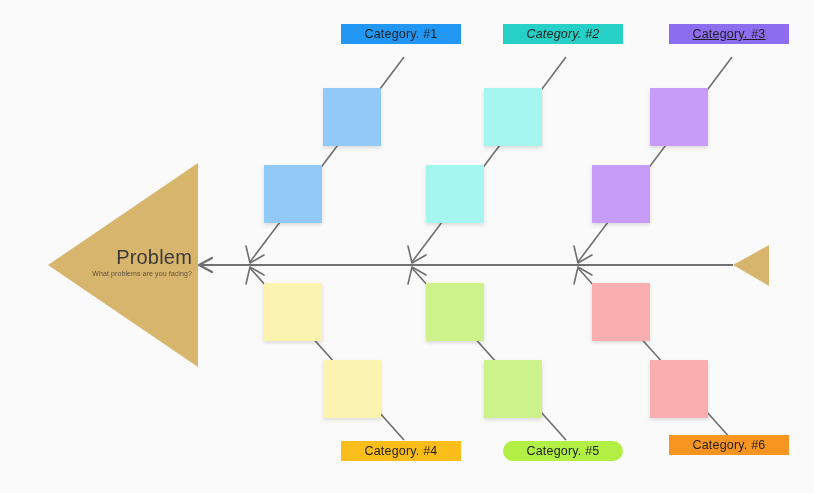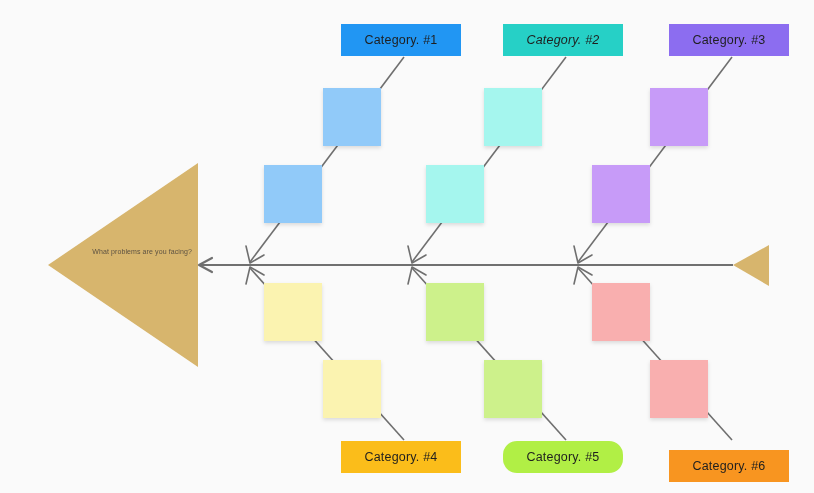--- a/index.html
+++ b/index.html
@@ -21,21 +21,21 @@
     top: 0;
     width: 814px;
     height: 493px;
   }
   .cat-label {
     position: absolute;
     display: flex;
     align-items: center;
     justify-content: center;
     width: 120px;
-    height: 32px;
+    height: 20px;
     font-size: 12.5px;
     color: #1f1f1f;
     letter-spacing: 0.2px;
     box-sizing: border-box;
     white-space: nowrap;
   }
   .note {
     position: absolute;
     width: 58px;
     height: 58px;
@@ -100,20 +100,21 @@
       <polyline points="408,284 412,267 426,275" fill="none" stroke="#6f6f6f" stroke-width="1.6" stroke-linecap="round" stroke-linejoin="round"></polyline>
     </g>
 
     <g>
       <line x1="578" y1="268" x2="732" y2="440" stroke="#6f6f6f" stroke-width="1.6"></line>
       <polyline points="574,284 578,267 592,275" fill="none" stroke="#6f6f6f" stroke-width="1.6" stroke-linecap="round" stroke-linejoin="round"></polyline>
     </g>
   </svg>
 
   <div class="head-text" style="left:58px; top:246px; width:134px;">
+    <div class="head-title">Problem</div>
     <div class="head-sub">What problems are you facing?</div>
   </div>
 
   <div class="note" style="left:323px; top:88px; background:#91caf9;"></div>
   <div class="note" style="left:264px; top:165px; background:#91caf9;"></div>
 
   <div class="note" style="left:484px; top:88px; background:#a5f6ee;"></div>
   <div class="note" style="left:426px; top:165px; background:#a5f6ee;"></div>
 
   <div class="note" style="left:650px; top:88px; background:#c79bf8;"></div>
@@ -127,26 +128,26 @@
 
   <div class="note" style="left:592px; top:283px; background:#f9afaf;"></div>
   <div class="note" style="left:650px; top:360px; background:#f9afaf;"></div>
 
   <div class="cat-label" style="left:341px; top:24px; background:#2196f3;">
     <span>Category.  #1</span>
   </div>
   <div class="cat-label" style="left:503px; top:24px; background:#26d0c6;font-style:italic;">
     <span>Category.  #2</span>
   </div>
-  <div class="cat-label" style="left:669px; top:24px; background:#8c6df0;">
+  <div class="cat-label" style="left:669px; top:24px; background:#8c6df0;text-decoration:underline;">
     <span>Category.  #3</span>
   </div>
   <div class="cat-label" style="left:341px; top:441px; background:#fbbd1a;text-align:center;">
     <span>Category.  #4</span>
   </div>
   <div class="cat-label" style="left:503px; top:441px; background:#b1ef45;border-radius:14px;">
     <span>Category. #5</span>
   </div>
-  <div class="cat-label" style="left:669px; top:450px; background:#f89520;">
+  <div class="cat-label" style="left:669px; top:435px; background:#f89520;">
     <span>Category. #6</span>
   </div>
 
 </div>
 
 </body></html>

